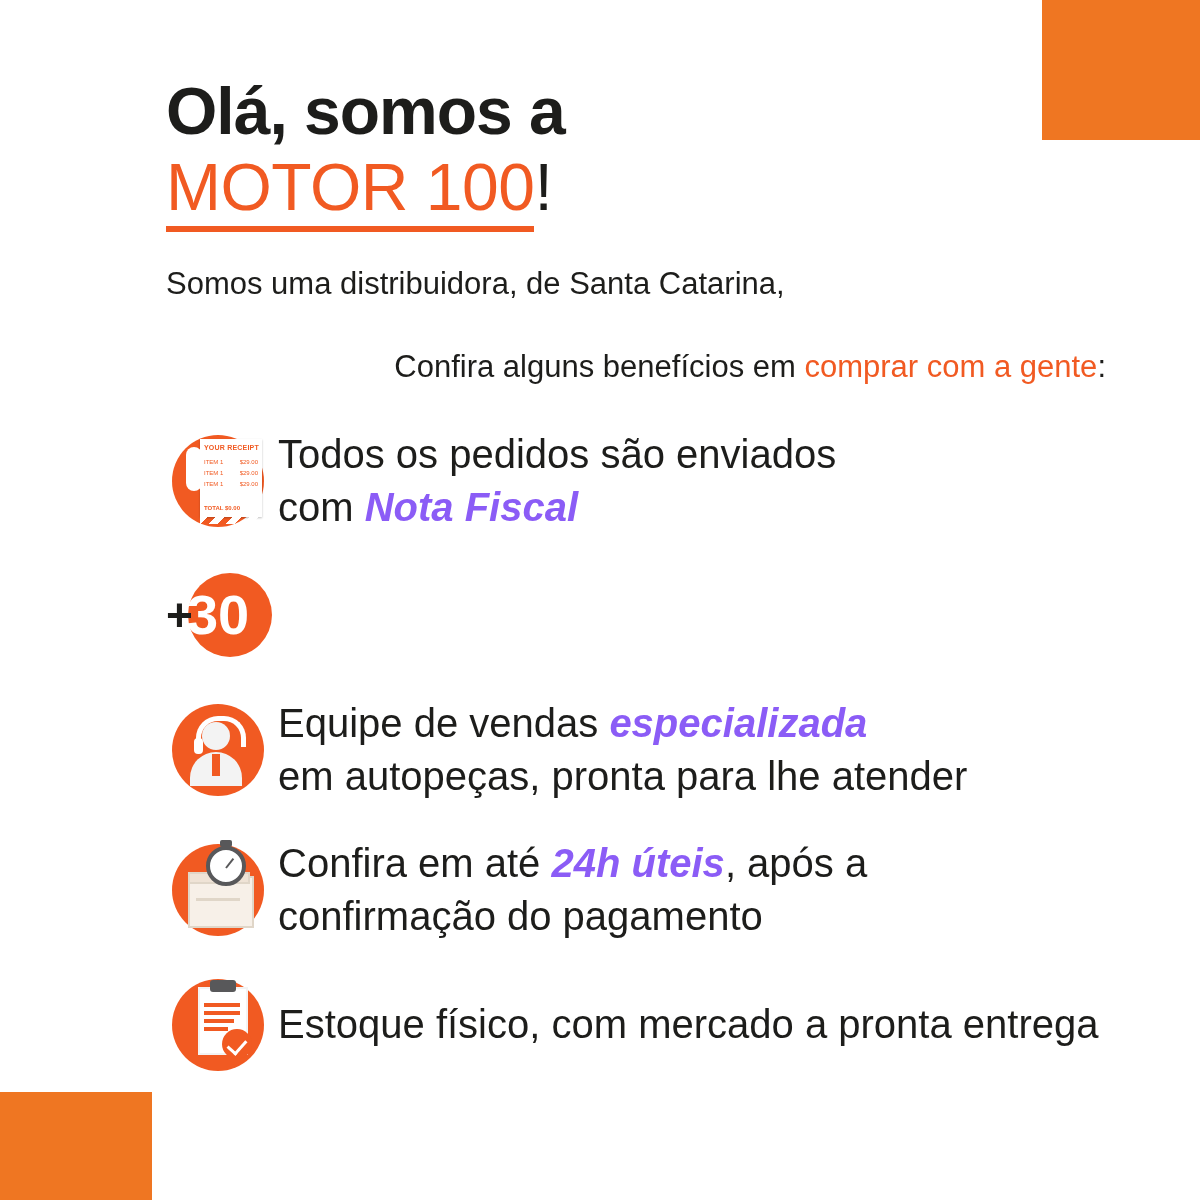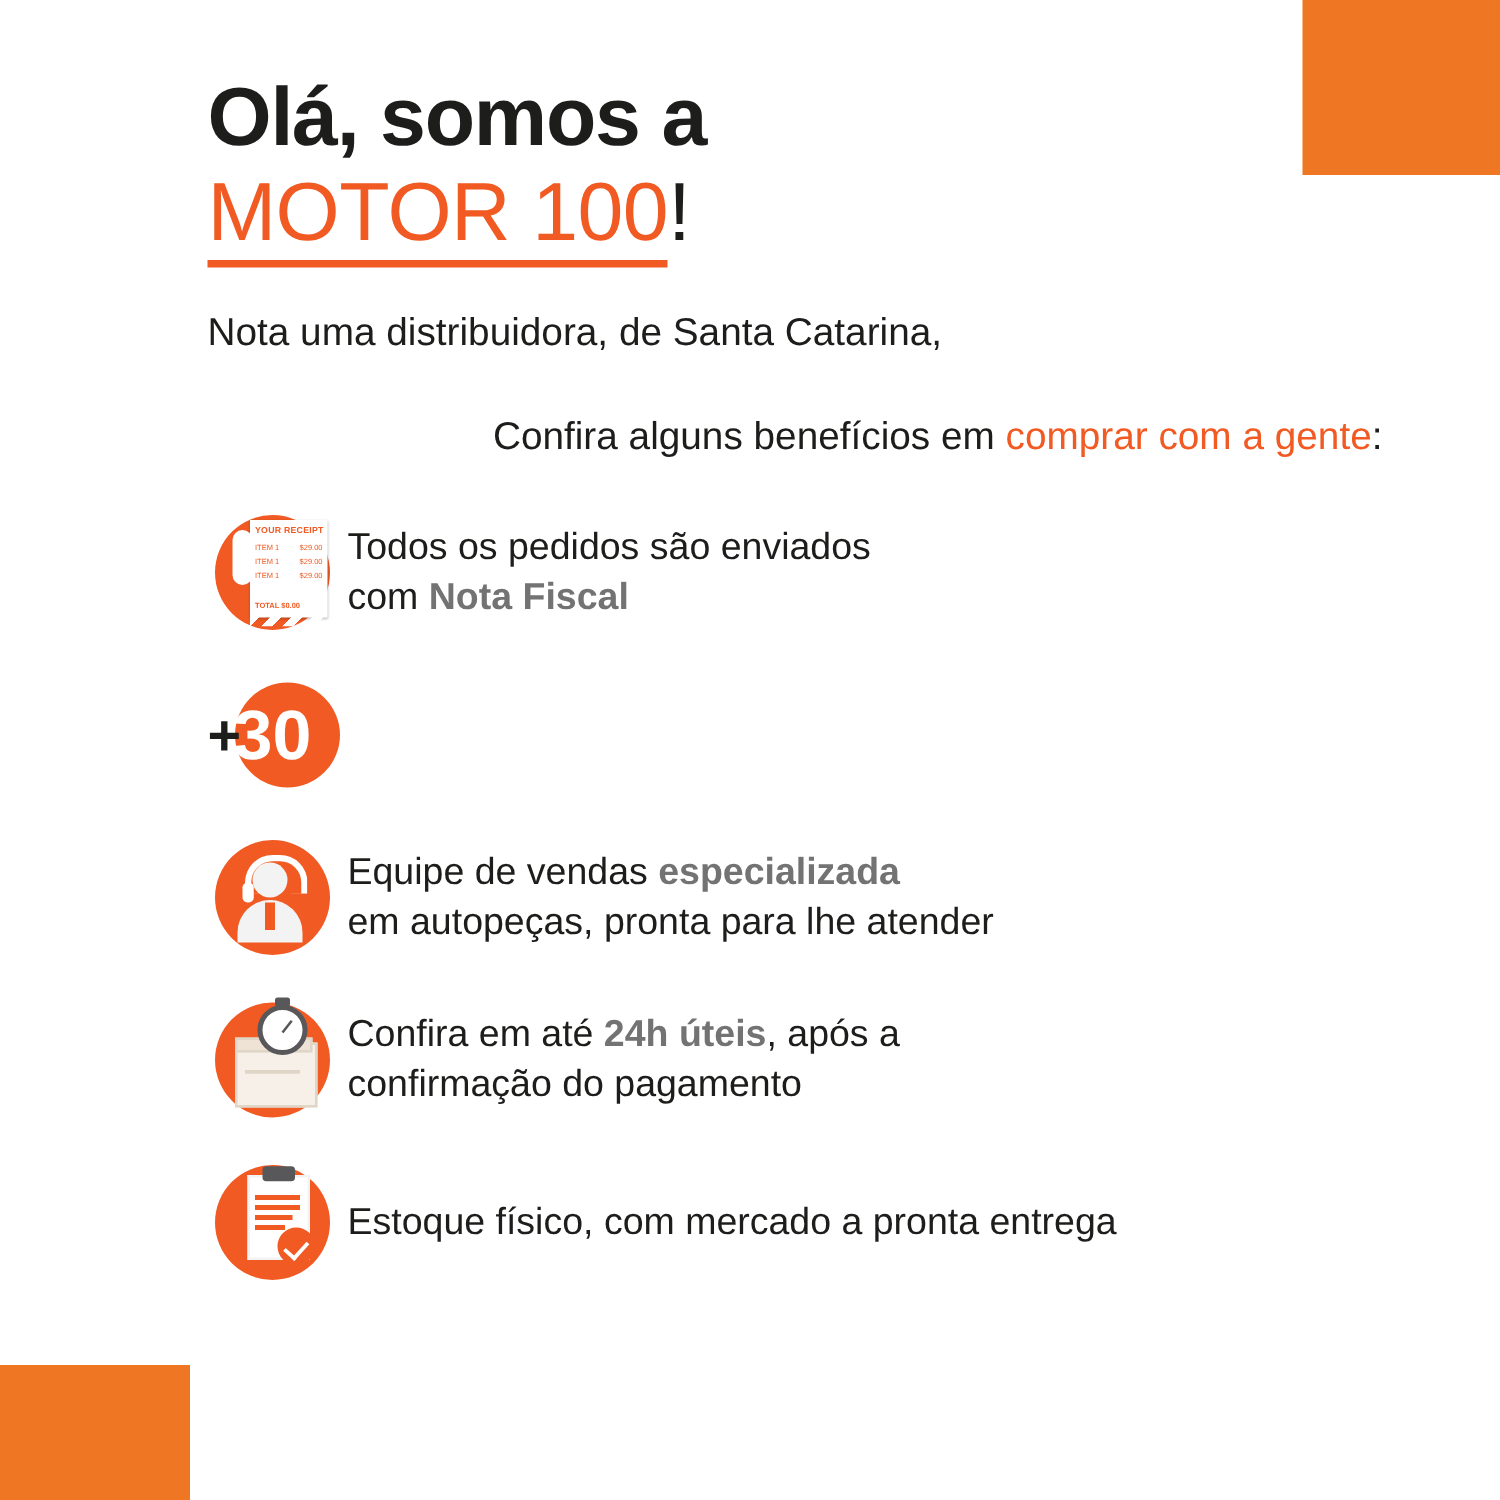--- a/index.html
+++ b/index.html
@@ -30,21 +30,21 @@
   .corner-bottom-left {
     left: 0;
     bottom: 0;
     width: 152px;
     height: 108px;
   }
 
   .content {
     position: absolute;
     left: 166px;
-    top: 60px;
+    top: 78px;
     width: 940px;
   }
 
   .headline-line1 {
     font-size: 66px;
     font-weight: bold;
     letter-spacing: -1px;
     line-height: 1.0;
     color: #1d1d1b;
     margin: 0;
@@ -74,22 +74,23 @@
     margin: 40px 0 0 0;
     font-size: 31px;
     line-height: 1.35;
     color: #1d1d1b;
     text-align: right;
   }
   .accent {
     color: #f15a22;
   }
   .accent-bold {
-    color: #737373;
-    font-weight: bold;
+    color: #8b5cf6;
+    font-weight: bold;
+    font-style: italic;
   }
 
   .benefit-list {
     margin: 40px 0 0 0;
     padding: 0;
     list-style: none;
   }
   .benefit-item {
     display: flex;
     align-items: center;
@@ -99,21 +100,21 @@
   .benefit-icon {
     flex: 0 0 104px;
     width: 104px;
     height: 96px;
     position: relative;
     display: flex;
     align-items: center;
     justify-content: center;
   }
   .benefit-text {
-    font-size: 30px;
+    font-size: 40px;
     line-height: 1.32;
     color: #1d1d1b;
     padding-left: 8px;
   }
 
   
   .circle {
     position: absolute;
     left: 6px;
     top: 2px;
@@ -378,21 +379,21 @@
 <div class="corner-block corner-bottom-left"></div>
 
 <div class="content">
 
   <h1 class="headline-line1">Olá, somos a</h1>
   <h1 class="headline-line2">
     <span class="brand-underline">MOTOR 100</span><span>!</span>
   </h1>
 
   <p class="intro">
-    <span>Nota uma distribuidora, de Santa Catarina,</span><br>
+    <span>Somos uma distribuidora, de Santa Catarina,</span><br>
   </p>
 
   <p class="benefits-lead">
     <span>Confira alguns benefícios em </span><span class="accent">comprar com a gente</span><span>:</span>
   </p>
 
   <ul class="benefit-list">
 
     <li class="benefit-item">
       <div class="benefit-icon">

